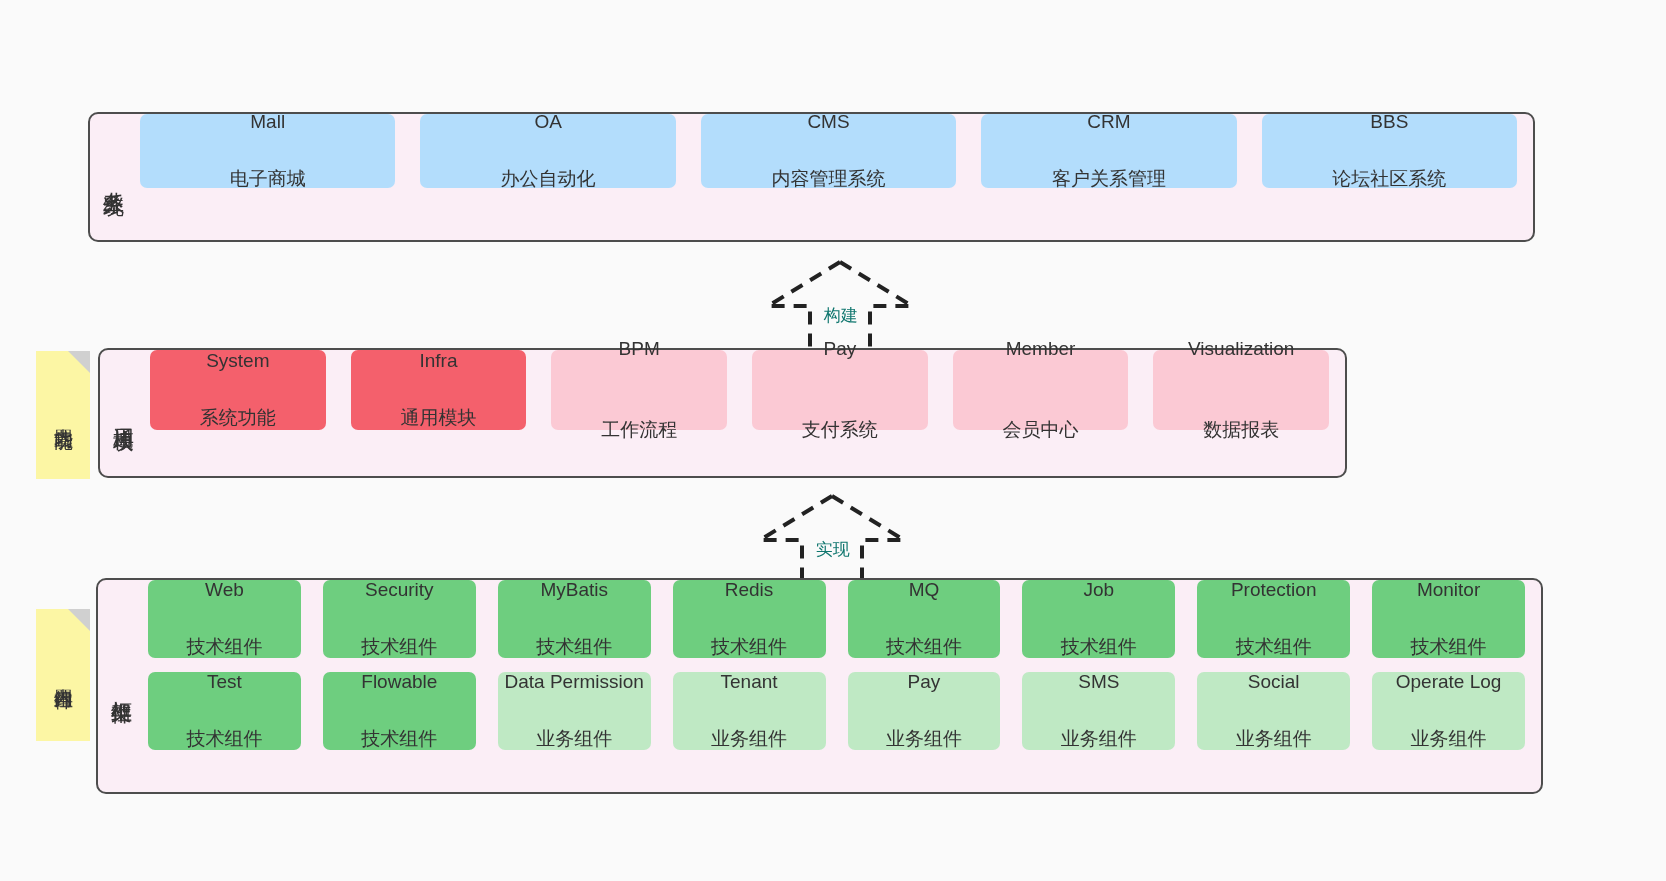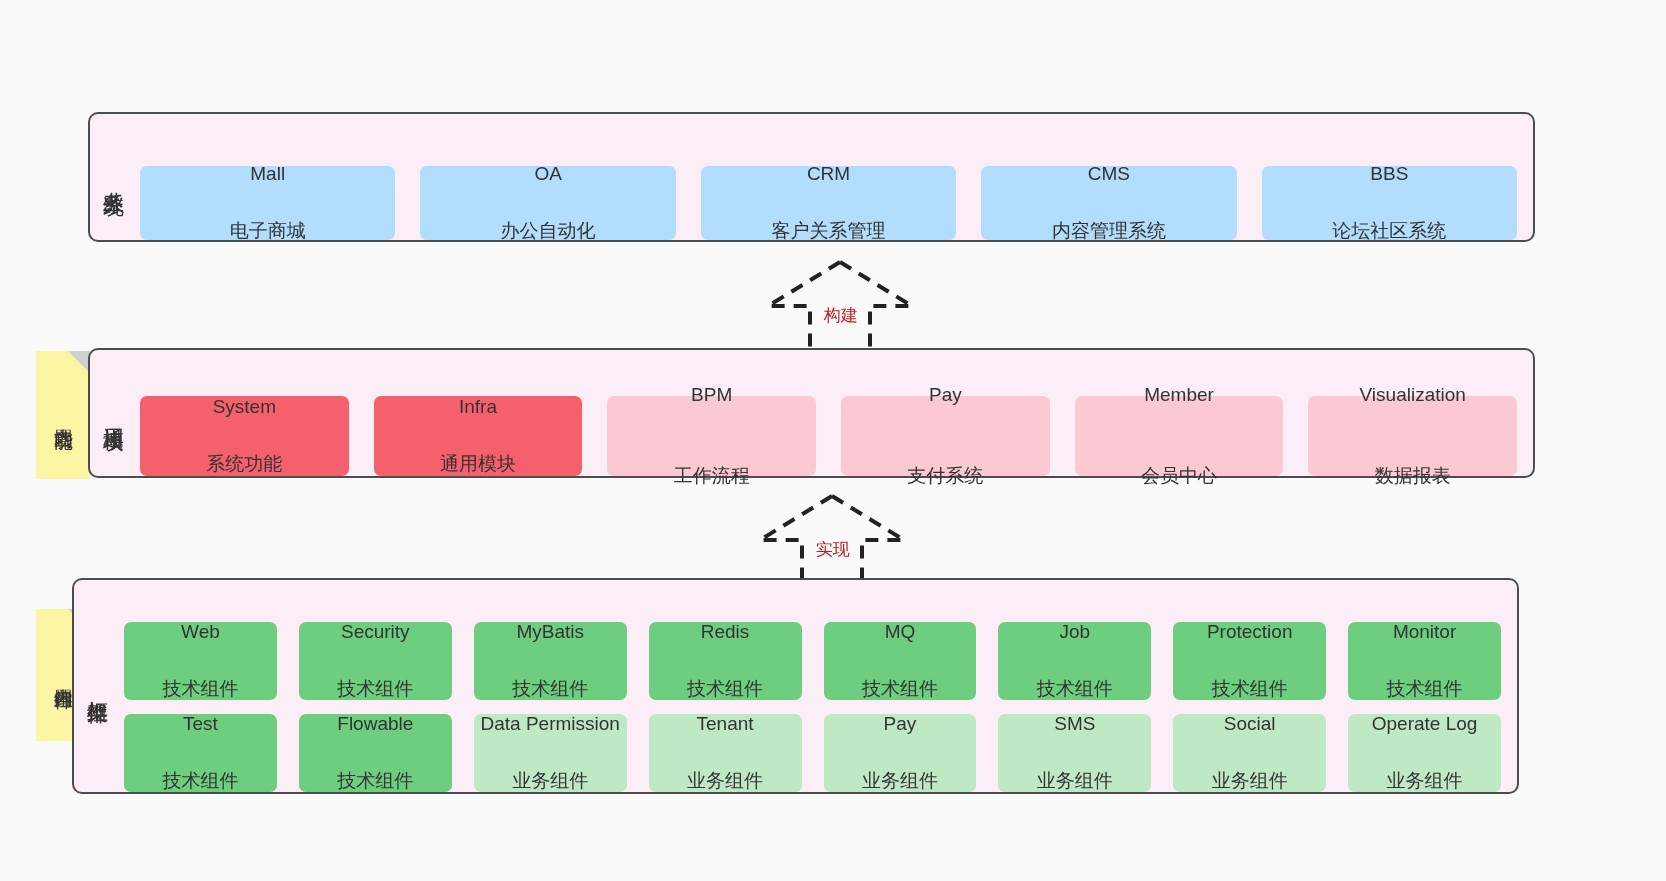--- a/index.html
+++ b/index.html
@@ -47,21 +47,21 @@
     writing-mode: vertical-rl;
     text-orientation: upright;
     white-space: nowrap;
     user-select: none;
   }
 
   .band-body {
     flex: 1 1 auto;
     display: flex;
     flex-direction: column;
-    justify-content: flex-end;
+    justify-content: flex-start;
     gap: 14px;
     padding: 0 16px 0 4px;
   }
 
   .row {
     display: flex;
     flex-direction: row;
     gap: 25px;
     align-items: stretch;
   }
@@ -96,30 +96,30 @@
   #band-business {
     left: 88px;
     top: 112px;
     width: 1447px;
     height: 130px;
   }
   #band-business .card { height: 74px; }
 
   
   #band-modules {
-    left: 88px;
+    left: 98px;
     top: 348px;
-    width: 1447px;
+    width: 1249px;
     height: 130px;
   }
   #band-modules .card { height: 80px; }
 
   
   #band-framework {
-    left: 72px;
+    left: 96px;
     top: 578px;
     width: 1447px;
     height: 216px;
   }
   #band-framework .card { height: 78px; }
   #band-framework .row { gap: 22px; }
 
   
   .note {
     position: absolute;
@@ -172,21 +172,21 @@
     position: absolute;
     inset: 0;
     overflow: visible;
   }
   .uml-arrow .arrow-label {
     position: absolute;
     left: 50%;
     top: 46px;
     transform: translateX(-48%);
     font-size: 17px;
-    color: #b91c1c;
+    color: #0f766e;
     background: transparent;
     white-space: nowrap;
     user-select: none;
   }
   #arrow-build   { left: 760px; top: 258px; }
   #arrow-realize { left: 752px; top: 492px; }
 </style>
 </head>
 <body>
 
@@ -198,26 +198,26 @@
       <div class="row">
         <div class="card c-blue">
           <span class="l1">Mall</span>
           <span class="l2">电子商城</span>
         </div>
         <div class="card c-blue">
           <span class="l1">OA</span>
           <span class="l2">办公自动化</span>
         </div>
         <div class="card c-blue">
+          <span class="l1">CMS</span>
+          <span class="l2">内容管理系统</span>
+        </div>
+        <div class="card c-blue">
           <span class="l1">CRM</span>
           <span class="l2">客户关系管理</span>
-        </div>
-        <div class="card c-blue">
-          <span class="l1">CMS</span>
-          <span class="l2">内容管理系统</span>
         </div>
         <div class="card c-blue">
           <span class="l1">BBS</span>
           <span class="l2">论坛社区系统</span>
         </div>
       </div>
     </div>
   </div>
 
   <div class="uml-arrow" id="arrow-build">

